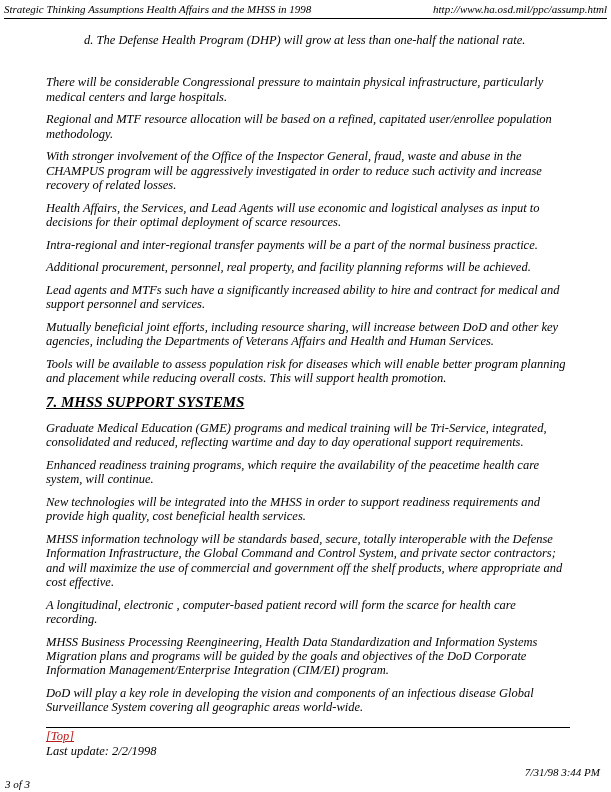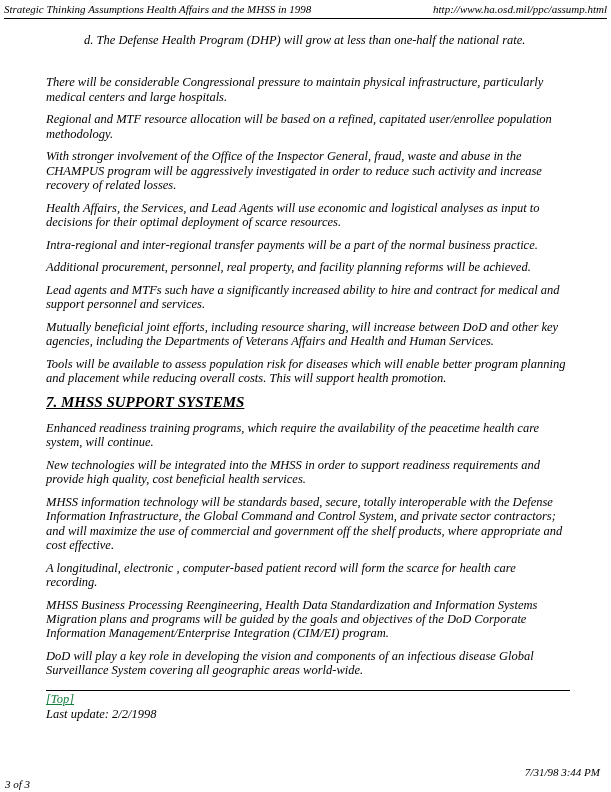--- a/index.html
+++ b/index.html
@@ -62,21 +62,21 @@
   .content-rule {
     border: none;
     border-top: 1px solid #000000;
     margin: 13px 0 1px 0;
     width: 100%;
   }
   .top-link-row {
     margin: 0;
   }
   .top-link {
-    color: #15803d;
+    color: #b91c1c;
     text-decoration: underline;
     cursor: pointer;
   }
   .last-update {
     margin-top: 0;
   }
   .footer-page-number {
     position: absolute;
     left: 5px;
     top: 778px;
@@ -109,20 +109,21 @@
     <p>With stronger involvement of the Office of the Inspector General, fraud, waste and abuse in the CHAMPUS program will be aggressively investigated in order to reduce such activity and increase recovery of related losses.</p>
     <p>Health Affairs, the Services, and Lead Agents will use economic and logistical analyses as input to decisions for their optimal deployment of scarce resources.</p>
     <p>Intra-regional and inter-regional transfer payments will be a part of the normal business practice.</p>
     <p>Additional procurement, personnel, real property, and facility planning reforms will be achieved.</p>
     <p>Lead agents and MTFs such have a significantly increased ability to hire and contract for medical and support personnel and services.</p>
     <p>Mutually beneficial joint efforts, including resource sharing, will increase between DoD and other key agencies, including the Departments of Veterans Affairs and Health and Human Services.</p>
     <p>Tools will be available to assess population risk for diseases which will enable better program planning and placement while reducing overall costs. This will support health promotion.</p>
 
     <h3 class="section-heading">7. MHSS SUPPORT SYSTEMS</h3>
 
+    <p>Graduate Medical Education (GME) programs and medical training will be Tri-Service, integrated, consolidated and reduced, reflecting wartime and day to day operational support requirements.</p>
     <p>Enhanced readiness training programs, which require the availability of the peacetime health care system, will continue.</p>
     <p>New technologies will be integrated into the MHSS in order to support readiness requirements and provide high quality, cost beneficial health services.</p>
     <p>MHSS information technology will be standards based, secure, totally interoperable with the Defense Information Infrastructure, the Global Command and Control System, and private sector contractors; and will maximize the use of commercial and government off the shelf products, where appropriate and cost effective.</p>
     <p>A longitudinal, electronic , computer-based patient record will form the scarce for health care recording.</p>
     <p>MHSS Business Processing Reengineering, Health Data Standardization and Information Systems Migration plans and programs will be guided by the goals and objectives of the DoD Corporate Information Management/Enterprise Integration (CIM/EI) program.</p>
     <p>DoD will play a key role in developing the vision and components of an infectious disease Global Surveillance System covering all geographic areas world-wide.</p>
 
     <hr class="content-rule">
 
     <div class="top-link-row">

